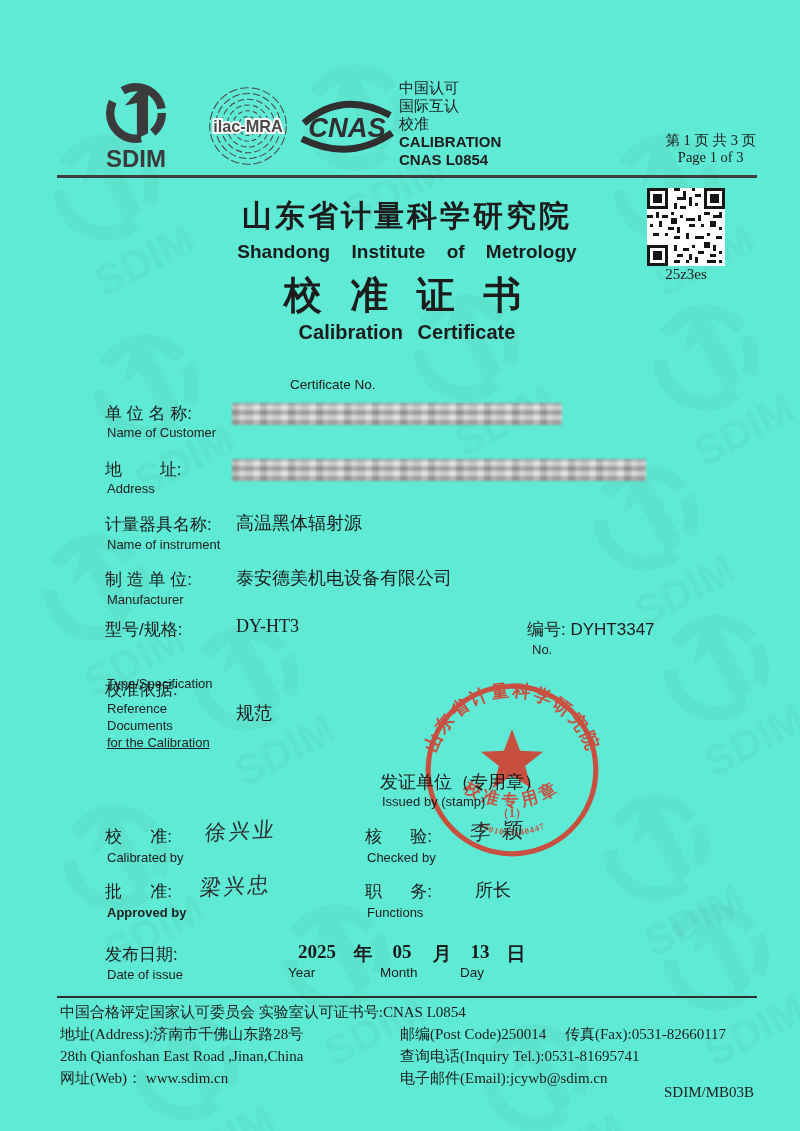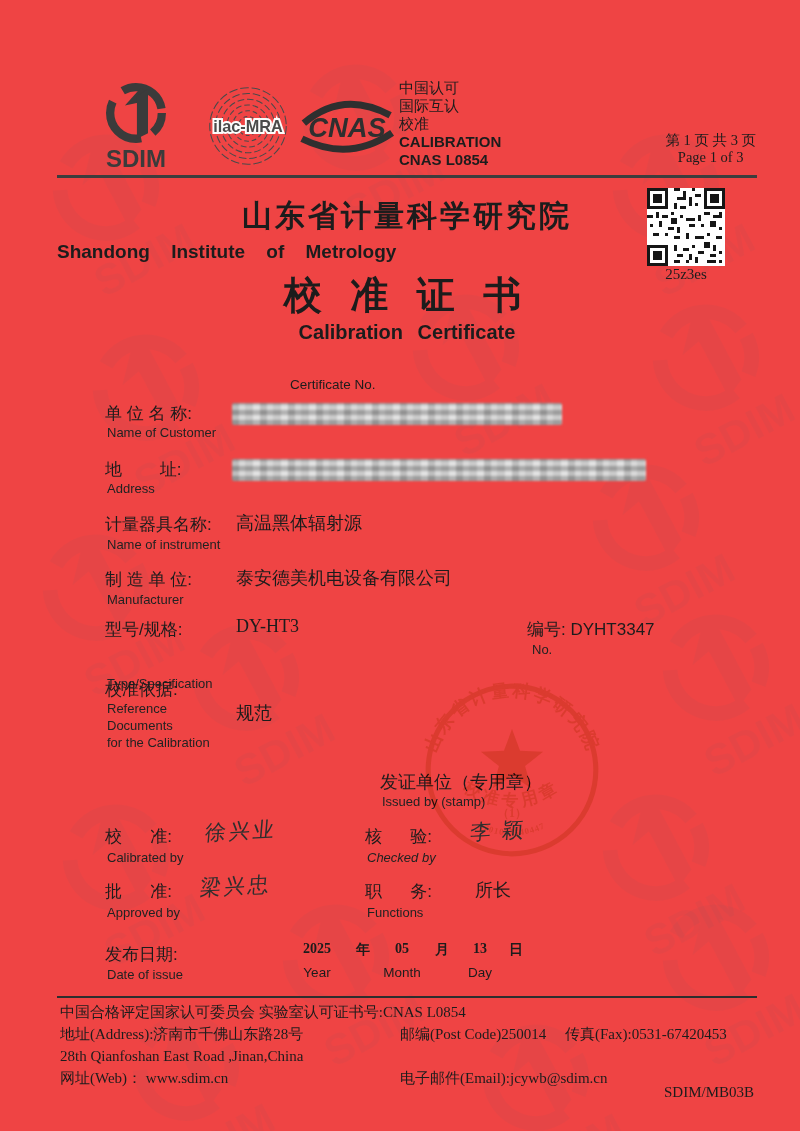--- a/index.html
+++ b/index.html
@@ -1,19 +1,19 @@
 <!DOCTYPE html>
 <html><head>
 <meta charset="utf-8">
 <style>
   * { margin:0; padding:0; box-sizing:border-box; }
   body { background:#e9e9e9; font-family:"Liberation Serif", serif; }
   .page {
     position:relative; width:800px; height:1131px; margin:0 auto;
-    background:#ef4444; overflow:hidden; color:#1c1c1c;
+    background:#5eead4; overflow:hidden; color:#1c1c1c;
   }
   .wm-layer { position:absolute; inset:0; z-index:0; color:#5a6570; }
   .wm { position:absolute; opacity:0.055; }
   .content { position:absolute; inset:0; z-index:1; }
 
   .abs { position:absolute; }
   .sans { font-family:"Liberation Sans", sans-serif; }
 
   
   .logo-sdim { left:86px; top:76px; width:100px; height:96px; color:#3b3b3b; }
@@ -21,21 +21,21 @@
   .logo-cnas { left:298px; top:96px; width:98px; height:60px; color:#2f2f2f; }
   .accred { left:399px; top:79px; font-size:15px; line-height:18px; }
   .accred .en { font-family:"Liberation Sans", sans-serif; font-weight:700; }
   .pageinfo { right:44px; top:132px; text-align:center; font-size:14.5px; line-height:17px; }
   .rule-double { left:57px; right:43px; top:175px; height:3px;
     border-top:2px solid #3d3d3d; border-bottom:1px solid #3d3d3d; }
 
   
   .institute-cn { left:57px; width:700px; top:196px; text-align:center;
     font-weight:700; font-size:30px; letter-spacing:3px; }
-  .institute-en { left:57px; width:700px; top:241px; 
+  .institute-en { left:57px; width:700px; top:241px; text-align:center;
     font-weight:700; font-size:19px; word-spacing:16px; }
   .cert-cn { left:57px; width:700px; top:270px; text-align:center;
     font-family:"Liberation Sans", sans-serif; font-weight:700; font-size:38px; letter-spacing:9px; }
   .cert-en { left:57px; width:700px; top:321px; text-align:center;
     font-weight:700; font-size:20px; word-spacing:9px; font-family:"Liberation Sans", sans-serif; }
   .certno { left:285px; top:354px; font-size:18px; }
   .certno-en { left:290px; top:377px; font-size:13.5px; }
 
   .qr-box { left:647px; top:188px; width:78px; height:78px; }
   .qr-caption { left:637px; top:266px; width:98px; text-align:center; font-size:15px; }
@@ -52,23 +52,23 @@
   .sig { font-size:21px; color:#2e2e2e; transform:rotate(-3deg) skewX(-8deg);
     display:inline-block; letter-spacing:3px; }
 
   .stamp { left:420px; top:678px; width:184px; height:184px; opacity:.88;
     mix-blend-mode:multiply; }
 
   .rule-footer { left:57px; right:43px; top:996px; border-top:2px solid #2e2e2e; }
   .foot { font-size:15px; line-height:21px; }
 
   .date-grid { left:288px; top:941px; display:flex; }
-  .date-grid > div { text-align:center; font-size:14px; font-weight:600; }
+  .date-grid > div { text-align:center; font-size:19px; font-weight:600; }
   .date-en-grid { left:288px; top:965px; display:flex; }
-  .date-en-grid > div { text-align:center; font-family:"Liberation Sans", sans-serif; font-size:13.5px; }
+  .date-en-grid > div { text-align:left; font-family:"Liberation Sans", sans-serif; font-size:13.5px; }
 </style>
 </head>
 <body>
 
 <svg width="0" height="0" style="position:absolute">
   <defs>
     <symbol id="logo-sdim-sym" viewBox="0 0 90 104">
       <circle cx="45" cy="40" r="28" fill="none" stroke="currentColor" stroke-width="9" stroke-dasharray="54 14 62 16" stroke-dashoffset="30"></circle>
       <path d="M33 32 L50 13 L57 17 L47 29 Z" fill="currentColor"></path>
       <path d="M46 22 L58 14 L58 62 L46 68 Z" fill="currentColor"></path>
@@ -267,21 +267,21 @@
 
     <div class="abs lbl" style="left:105px; top:618px;">型号/规格:</div>
     <div class="abs sub" style="left:107px; top:642px;margin-top:34px;">Type/Specification</div>
     <div class="abs val" style="left:236px; top:616px;">DY-HT3</div>
     <div class="abs lbl" style="left:527px; top:618px;">编号: DYHT3347</div>
     <div class="abs sub" style="left:532px; top:642px;">No.</div>
 
     <div class="abs lbl" style="left:105px; top:678px;">校准依据:</div>
     <div class="abs sub" style="left:107px; top:701px;text-align:center;">Reference</div>
     <div class="abs sub" style="left:107px; top:718px;">Documents</div>
-    <div class="abs sub" style="left:107px; top:735px;">for the Calibration</div>
+    <div class="abs sub" style="left:107px; top:735px;text-decoration:underline;">for the Calibration</div>
     <div class="abs val" style="left:236px; top:701px;">规范</div>
 
     <div class="abs lbl" style="left:380px; top:770px; font-size:18px;">发证单位（专用章）</div>
     <div class="abs sub" style="left:382px; top:794px;">Issued by (stamp)</div>
 
     <svg class="abs stamp" viewBox="0 0 180 180">
       <g fill="#d93a2c" stroke="none">
         <circle cx="90" cy="90" r="82" fill="none" stroke="#d93a2c" stroke-width="5"></circle>
         <polygon points="90,50 97.9,71.1 120.4,72.1 102.8,86.2 108.8,107.9 90,95.5 71.2,107.9 77.2,86.2 59.6,72.1 82.1,71.1"></polygon>
         <path id="st-top" d="M 12 96 A 78 78 0 1 1 168 96" fill="none"></path>
@@ -298,25 +298,25 @@
           <textPath href="#st-num" startOffset="50%" text-anchor="middle">3701027540447</textPath>
         </text>
       </g>
     </svg>
 
     <div class="abs lbl" style="left:105px; top:825px;">校      准:</div>
     <div class="abs sub" style="left:107px; top:850px;">Calibrated by</div>
     <div class="abs" style="left:205px; top:817px;"><span class="sig">徐兴业</span></div>
 
     <div class="abs lbl" style="left:365px; top:825px;">核      验:</div>
-    <div class="abs sub" style="left:367px; top:850px;font-style:italic;">Checked by</div>
+    <div class="abs sub" style="left:367px; top:850px;">Checked by</div>
     <div class="abs" style="left:470px; top:817px;"><span class="sig">李 颖</span></div>
 
     <div class="abs lbl" style="left:105px; top:880px;">批      准:</div>
-    <div class="abs sub" style="left:107px; top:905px;">Approved by</div>
+    <div class="abs sub" style="left:107px; top:905px;font-weight:bold;">Approved by</div>
     <div class="abs" style="left:200px; top:872px;"><span class="sig">梁兴忠</span></div>
 
     <div class="abs lbl" style="left:365px; top:880px;">职      务:</div>
     <div class="abs sub" style="left:367px; top:905px;">Functions</div>
     <div class="abs val" style="left:475px; top:878px;text-align:center;">所长</div>
 
     <div class="abs lbl" style="left:105px; top:943px;">发布日期:</div>
     <div class="abs sub" style="left:107px; top:967px;">Date of issue</div>
     <div class="abs date-grid">
       <div style="width:58px">2025</div>
@@ -332,18 +332,19 @@
       <div style="width:44px">Month</div>
       <div style="width:36px"></div>
       <div style="width:40px">Day</div>
     </div>
 
     <div class="abs rule-footer"></div>
     <div class="abs foot" style="left:60px; top:1002px;">中国合格评定国家认可委员会 实验室认可证书号:CNAS L0854</div>
     <div class="abs foot" style="left:60px; top:1024px;">地址(Address):济南市千佛山东路28号</div>
     <div class="abs foot" style="left:60px; top:1046px;">28th Qianfoshan East Road ,Jinan,China</div>
     <div class="abs foot" style="left:60px; top:1068px;">网址(Web)： www.sdim.cn</div>
-    <div class="abs foot" style="left:400px; top:1024px;">邮编(Post Code)250014　 传真(Fax):0531-67420453</div>
+    <div class="abs foot" style="left:400px; top:1024px;">邮编(Post Code)250014　 传真(Fax):0531-82660117</div>
+    <div class="abs foot" style="left:400px; top:1046px;">查询电话(Inquiry Tel.):0531-81695741</div>
     <div class="abs foot" style="left:400px; top:1068px;">电子邮件(Email):jcywb@sdim.cn</div>
     <div class="abs foot" style="right:46px; top:1082px;">SDIM/MB03B</div>
 
   </div>
 </div>
 
 </body></html>

